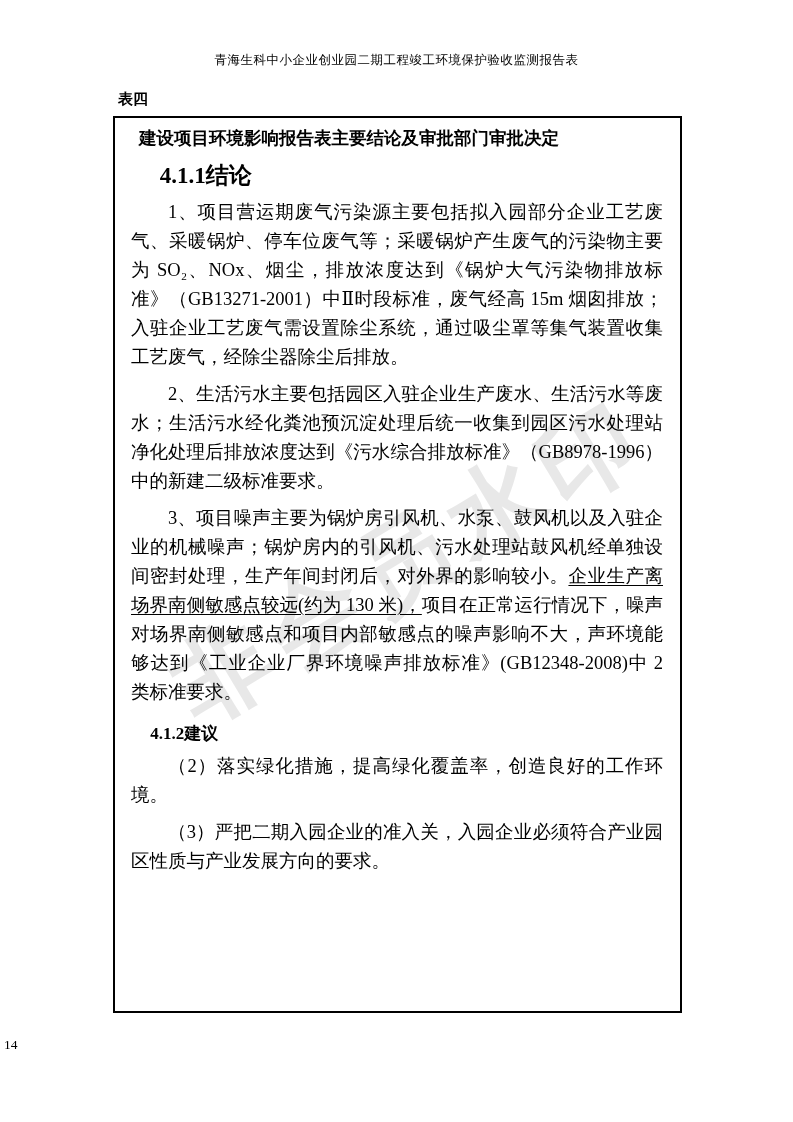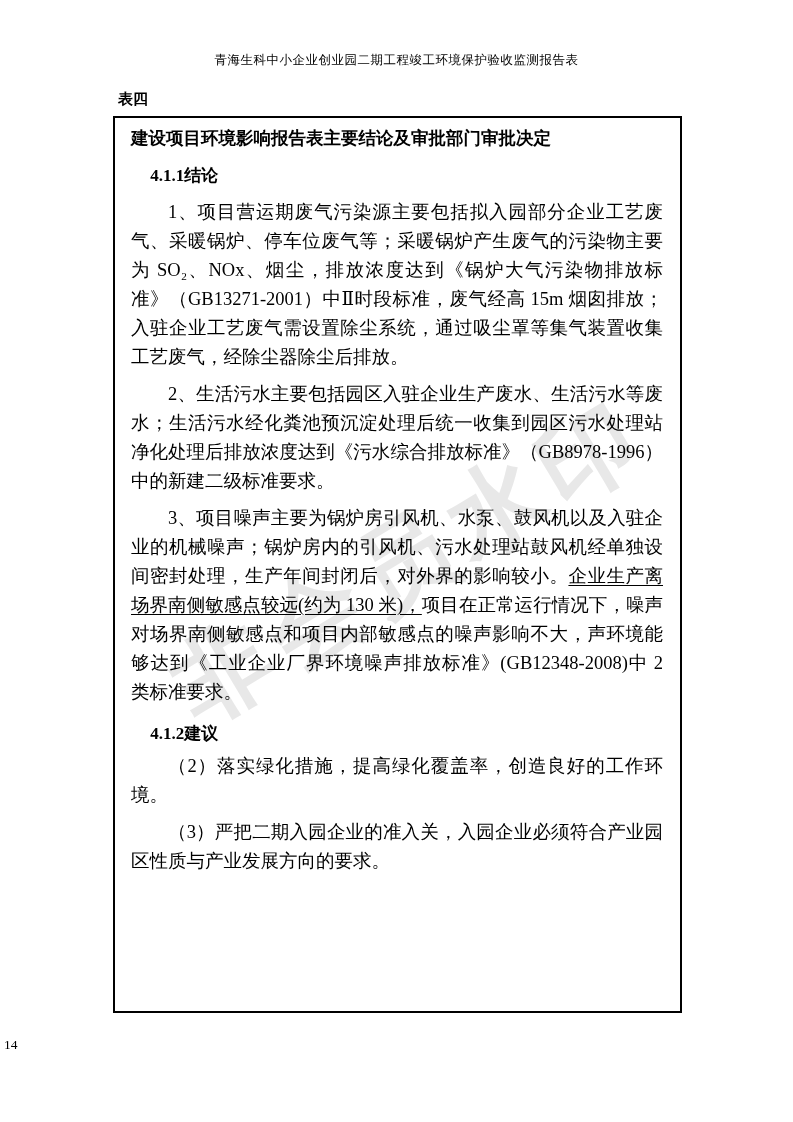--- a/index.html
+++ b/index.html
@@ -45,30 +45,30 @@
     box-sizing: border-box;
     border: 2px solid #000;
     padding: 4px 9px 0 8px;
     overflow: hidden;
     background: transparent;
   }
   .t-title {
     font-size: 17.5px;
     font-weight: bold;
     line-height: 29px;
-    margin: 2px 0 0 8px;
+    margin: 2px 0 0 16px;
   }
   .h-sec {
     font-size: 17px;
     font-weight: bold;
     line-height: 29px;
     margin: 2px 0 0 0;
   }
   .h-sub {
-    font-size: 17px;
+    font-size: 23px;
     font-weight: bold;
     line-height: 29px;
     margin: 8px 0 0 0;
     text-indent: 1.6em;
   }
   p.body {
     font-size: 18.5px;
     line-height: 29px;
     margin: 8px;
     text-align: justify;

